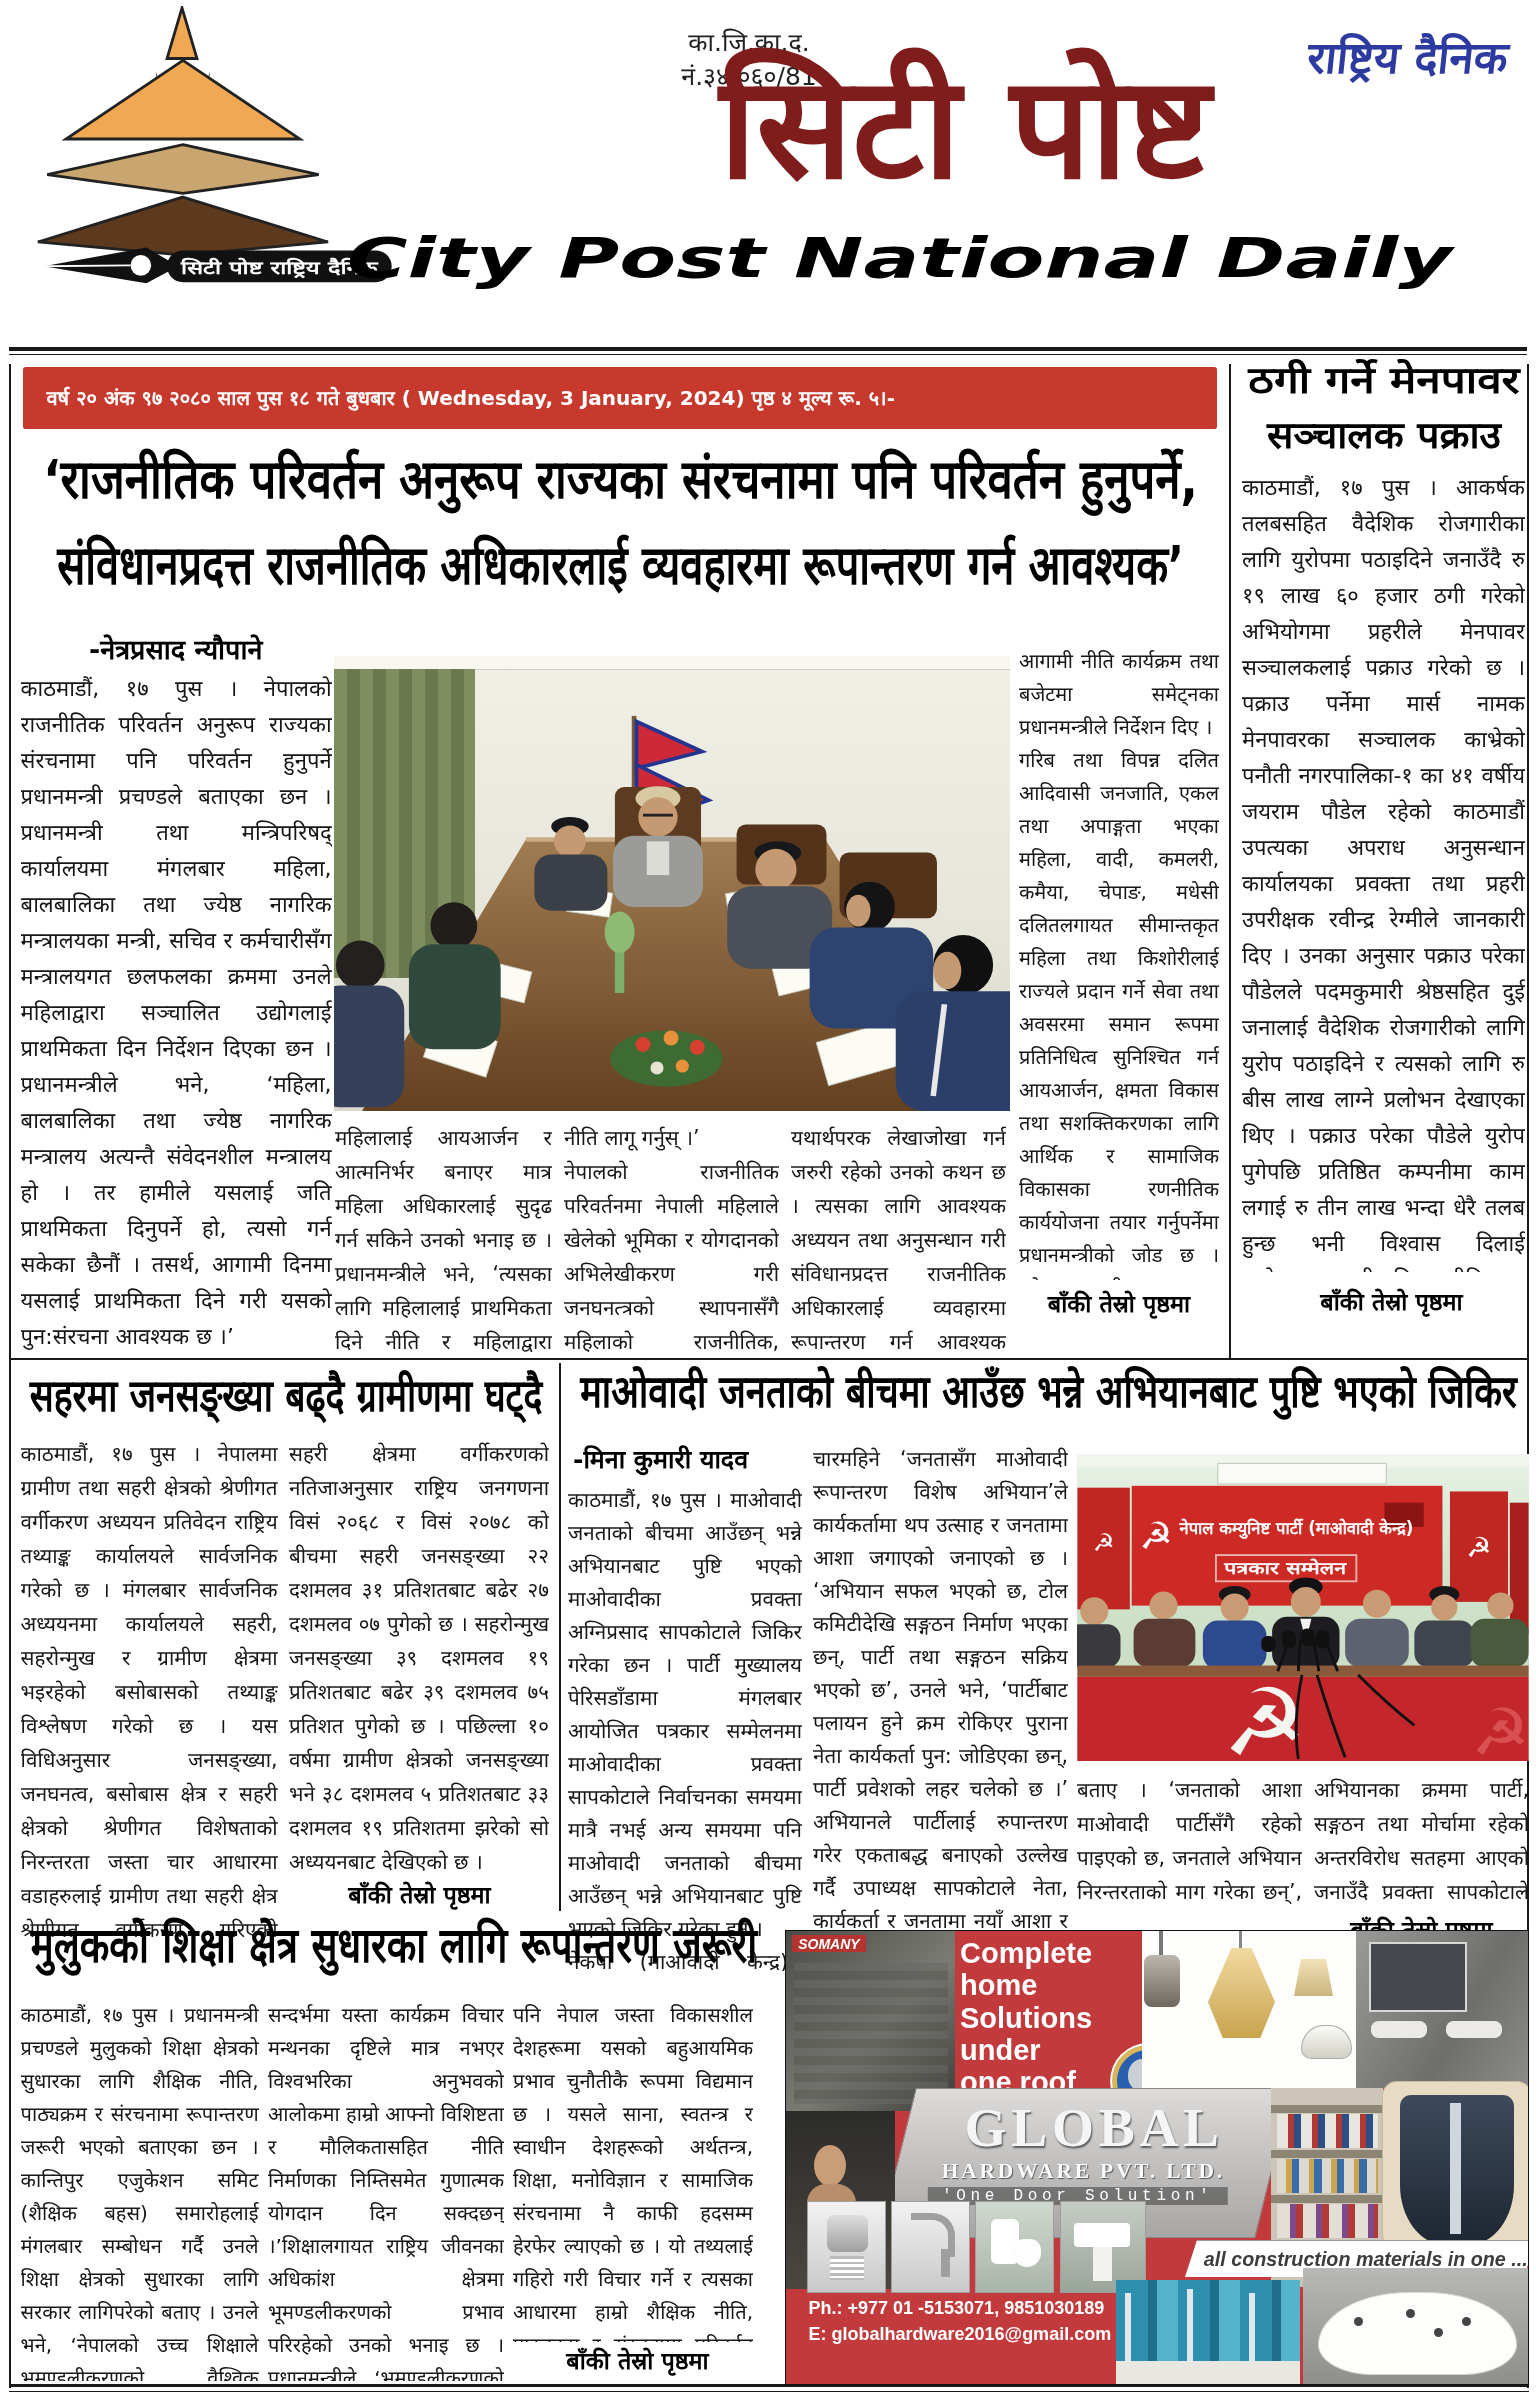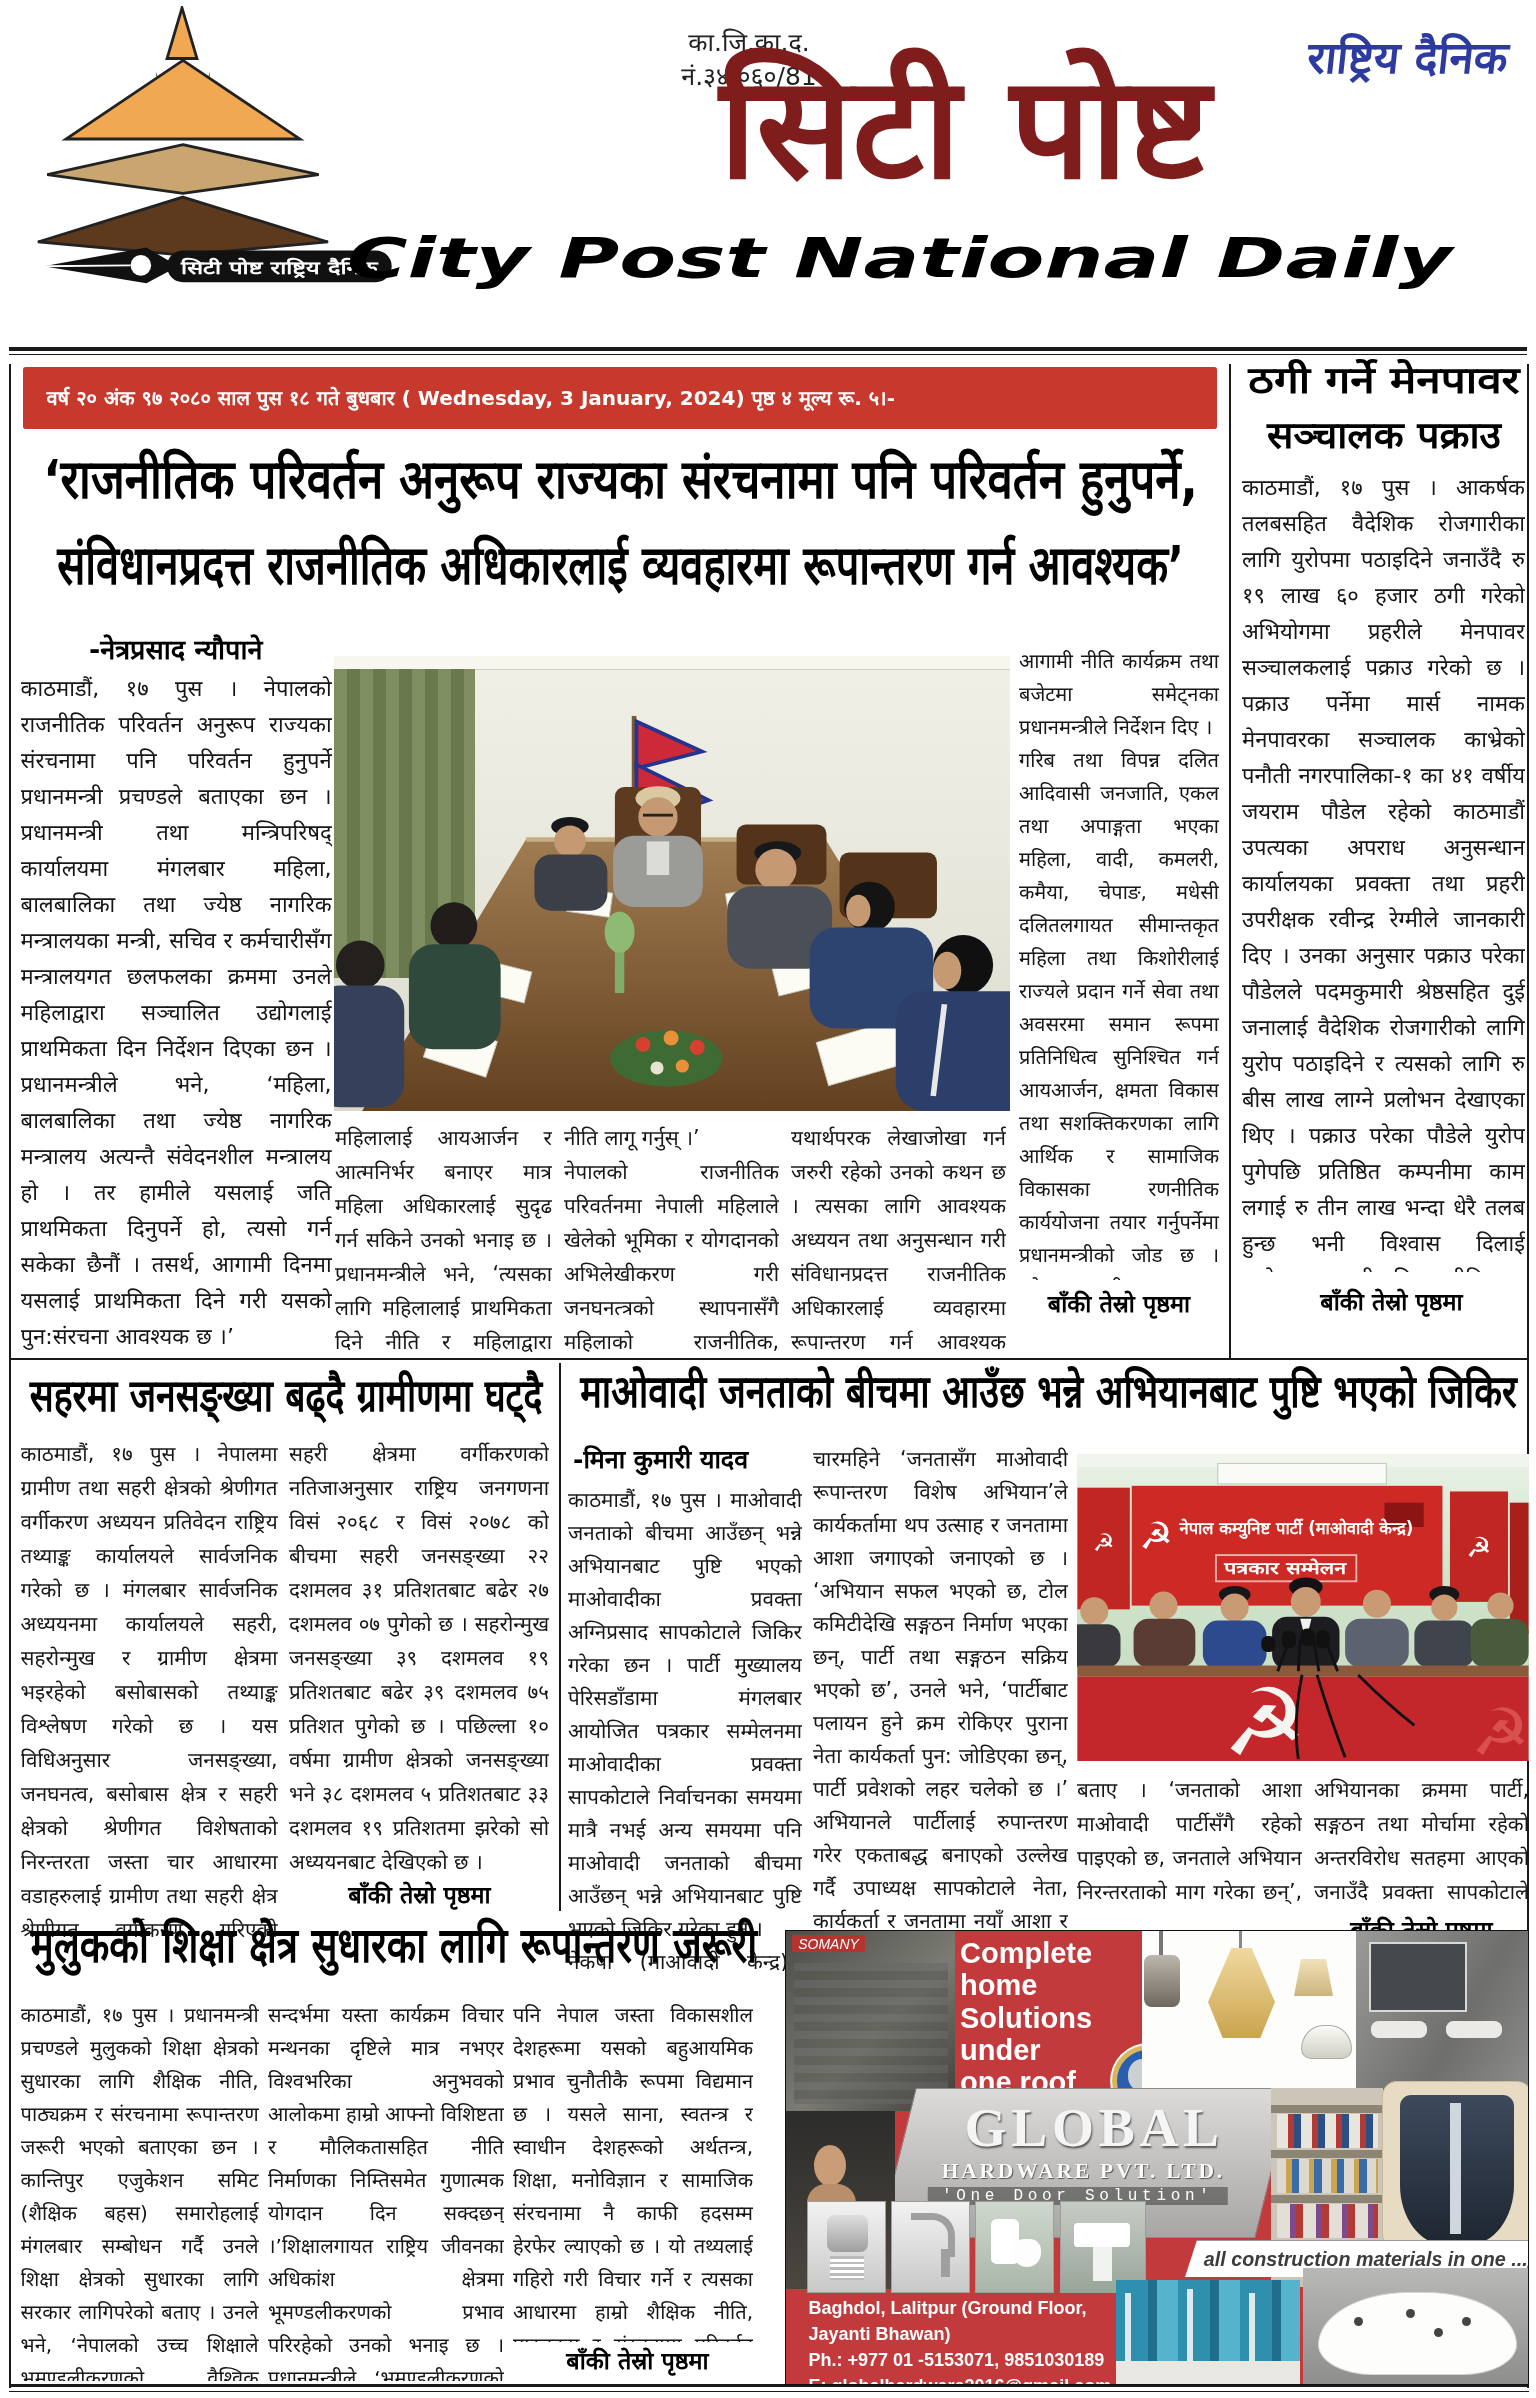--- a/index.html
+++ b/index.html
@@ -40,21 +40,21 @@
       letter-spacing:2.8px;color:#fafafa;text-shadow:0.9px 0.9px 0.9px #555;transform:skewX(14deg);}
   .ad-global .g3{margin-top:3.7px;text-align:center;font-family:"Liberation Mono",monospace;font-size:16px;
       letter-spacing:4.7px;color:#fff;background:rgba(60,60,60,.55);width:80%;margin-left:10%;transform:skewX(14deg);}
   .ad-contact{position:absolute;left:22.5px;top:364px;width:309px;color:#fff;font-weight:bold;
       font-size:18px;line-height:1.45;font-family:"Liberation Sans",sans-serif;}
   .ad-note{position:absolute;left:405px;top:309px;width:339px;height:36px;background:#fff;
       transform:skewX(-18deg);border-top:0.9px solid #999;}
   .ad-note span{display:block;transform:skewX(18deg);font-style:italic;font-weight:bold;color:#3c3c3c;
       font-size:19.7px;padding-left:13px;line-height:36px;font-family:"Liberation Sans",sans-serif;white-space:nowrap;}
   .thumb{position:absolute;background:linear-gradient(#f2f2f2,#c9c9c9);border:0.9px solid #9e9e9e;}
-  .somany-tag{position:absolute;left:5.6px;top:3.7px;background:#b5342f;color:#fff;font-weight:normal;
+  .somany-tag{position:absolute;left:5.6px;top:3.7px;background:#b5342f;color:#fff;font-weight:bold;
       font-style:italic;font-size:14px;padding:0.9px 6.6px;font-family:"Liberation Sans",sans-serif;}
 </style>
 </head>
 <body>
 
 <div class="page">
 
   <div class="abs" style="left:0;top:0;width:1537px;height:349px;">
 
     <svg class="abs" style="left:36px;top:5.6px;" width="468" height="281" viewBox="0 0 500 300">
@@ -390,21 +390,20 @@
     <div class="thumb" style="left:274px;top:270px;width:84px;height:90px;background:linear-gradient(#c5ccc4,#9aa59a);">
       <div class="abs" style="left:13px;top:20.6px;width:56px;height:24px;background:#fff;border-radius:3.7px;"></div>
       <div class="abs" style="left:32px;top:45px;width:19px;height:34px;background:#f2f2f0;"></div>
     </div>
 
     <div class="ad-note">
       <span>all construction materials in one ...</span>
     </div>
 
     <div class="ad-contact">
-      <div>Baghdol, Lalitpur (Ground Floor, Jayanti Bhawan)</div>
       <div>Ph.: +977 01 -5153071, 9851030189</div>
       <div>E: globalhardware2016@gmail.com</div>
 
     </div>
 
     <div class="ph" style="left:330px;top:349px;width:184px;height:105px;background:repeating-linear-gradient(90deg,#2f8fae 0 32px,#1f6f8c 32px 41px,#55b3cc 41px 62px);">
       <div class="abs" style="left:9.4px;top:13px;width:5.6px;height:79px;background:#dfe8ec;"></div>
       <div class="abs" style="left:71px;top:9.4px;width:5.6px;height:84px;background:#dfe8ec;"></div>
       <div class="abs" style="left:133px;top:13px;width:5.6px;height:79px;background:#dfe8ec;"></div>
       <div class="abs" style="left:0;top:81px;width:184px;height:24px;background:#e9e7e1;"></div>

